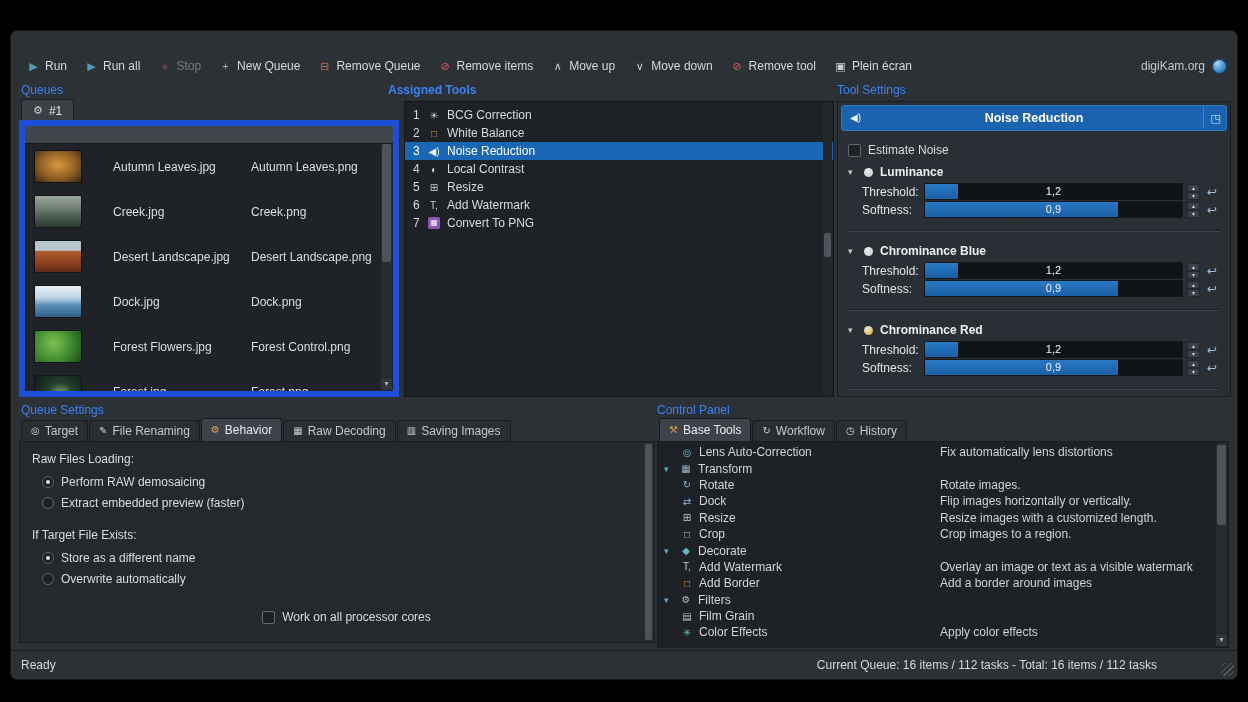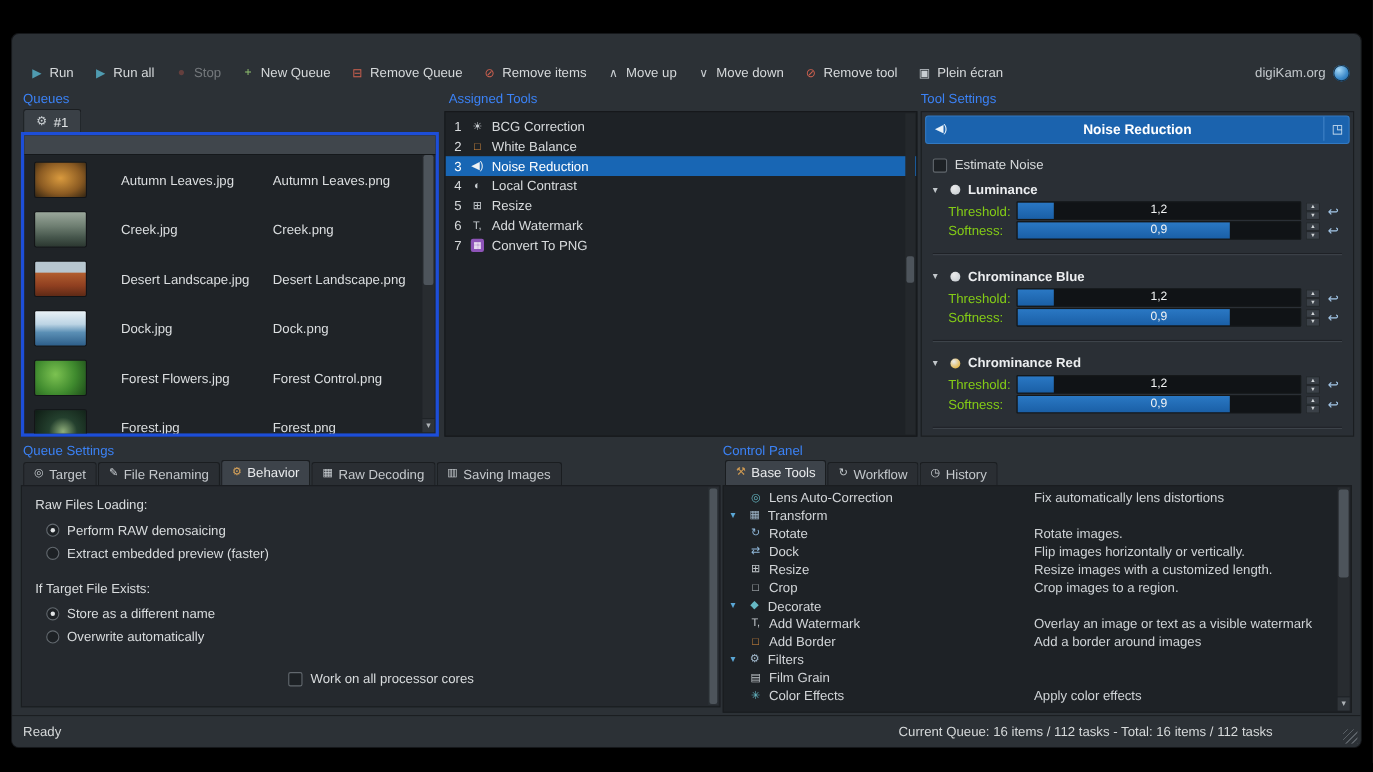--- a/index.html
+++ b/index.html
@@ -26,21 +26,21 @@
          box-shadow:0 0 0 1px #16344d inset;}
   
   .panel-title{position:absolute;font-size:12px;color:#3b82f6;}
   
   .queue-tab{position:absolute;left:10px;top:68px;height:21px;display:flex;
              align-items:center;gap:6px;padding:0 11px;background:#3a4046;
              border:1px solid #1b1e21;border-bottom:none;border-radius:3px 3px 0 0;
              font-size:12px;color:#e2e5e7;}
   .queue-tab .gear{font-size:11px;color:#c9ced2;}
   .queue-table{position:absolute;left:8px;top:89px;width:380px;height:277px;
-               background:#1f2327;border:3px solid #1d4ed8;box-sizing:border-box;overflow:hidden;}
+               background:#1f2327;border:6px solid #1d4ed8;box-sizing:border-box;overflow:hidden;}
   .qt-head{display:grid;grid-template-columns:88px 138px 1fr;background:#40464c;
            border-bottom:1px solid #15181b;height:17px;align-items:center;}
   .qt-head span{font-size:12px;color:#e2e5e7;padding:0 6px;border-right:1px solid #33383d;
                 overflow:hidden;white-space:nowrap;}
   .qt-row{display:grid;grid-template-columns:88px 138px 1fr;height:45px;align-items:center;
           font-size:12px;color:#dcdfe1;}
   .qt-thumbcell{padding-left:10px;}
   .thumb{width:46px;height:31px;border-radius:1px;box-shadow:0 0 0 1px #121417;}
   .th-autumn{background:radial-gradient(ellipse at 50% 45%,#d99a3e,#8a5a22 60%,#342512);}
   .th-creek{background:linear-gradient(180deg,#9aa79b,#6f7f72 40%,#44544a 75%,#2c3831);}
@@ -77,21 +77,21 @@
   .estimate{display:flex;align-items:center;gap:7px;margin:12px 10px 8px;font-size:12px;color:#d8dbdd;}
   .checkbox{width:13px;height:13px;background:#1d2125;border:1px solid #62686e;border-radius:2px;box-sizing:border-box;}
   .ts-sections{margin:0 8px;}
   .sec-header{display:flex;align-items:center;gap:7px;margin:0 0 4px;padding-left:2px;}
   .sec-arrow{font-size:9px;color:#c2c7cb;width:9px;}
   .bulb{width:9px;height:9px;border-radius:50%;
         background:radial-gradient(circle at 35% 30%,rgba(255,255,255,.9),currentColor 75%);}
   .sec-title{font-weight:bold;font-size:12px;color:#eceef0;}
   .slider-row{display:grid;grid-template-columns:58px 1fr 13px 16px;gap:4px;align-items:center;
               height:17px;margin:0 2px 1px 16px;}
-  .sl-label{font-size:12px;color:#84cc16;}
+  .sl-label{font-size:12px;color:#e5e5e5;}
   .sl-track{position:relative;height:15px;background:#101316;border:1px solid #15181a;
             overflow:hidden;border-radius:1px;}
   .sl-fill{position:absolute;left:0;top:0;bottom:0;background:linear-gradient(180deg,#2a78c4,#1a5fa6);}
   .sl-value{position:absolute;left:0;right:0;text-align:center;font-size:11px;line-height:15px;color:#f2f4f5;}
   .sl-spin{display:flex;flex-direction:column;width:13px;}
   .sl-spin span{height:8px;line-height:7px;font-size:6px;text-align:center;color:#d0d4d7;
                 background:#3a4047;border:1px solid #24282c;box-sizing:border-box;}
   .sl-revert{font-size:12px;color:#9fc2e2;text-align:center;}
   .ts-sep{margin:12px 2px;border:none;border-top:1px solid #1e2126;border-bottom:1px solid #3d434a;height:0;}
   
@@ -251,21 +251,21 @@
     <div>Forest.jpg</div>
     <div>Forest.png</div>
   </div>
       </div>
     <div class="qt-scroll">
       <div class="sthumb"></div>
     </div>
     <div class="qt-sbtn">▾</div>
   </div>
 
-  <div class="panel-title" style="left:397px;top:52px;">Assigned Tools</div>
+  <div class="panel-title" style="left:377px;top:52px;font-weight:bold;">Assigned Tools</div>
   <div class="assigned-list">
     <div>
         <div class="at-row">
     <span class="at-num">1</span>
     <span class="at-ico" style="color: rgb(201, 206, 210);">☀</span>
     <span class="at-label">BCG Correction</span>
   </div>
         <div class="at-row">
     <span class="at-num">2</span>
     <span class="at-ico" style="color: rgb(224, 145, 63);">□</span>

